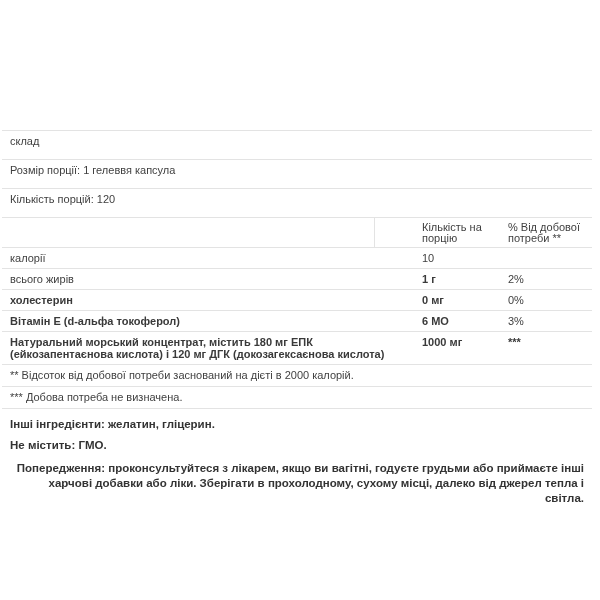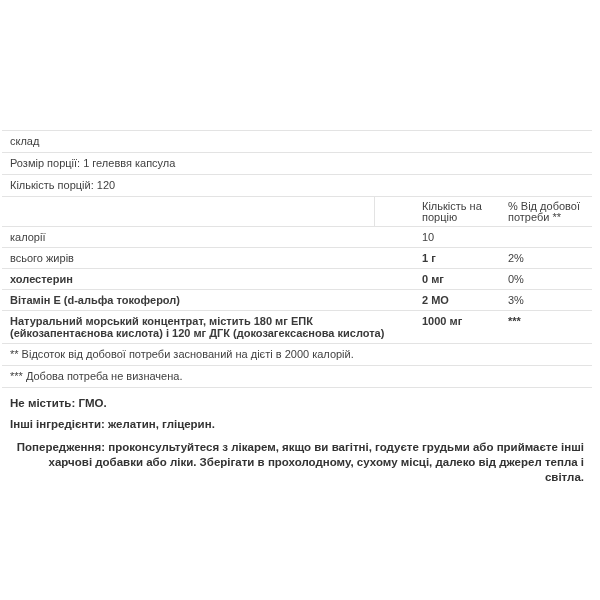--- a/index.html
+++ b/index.html
@@ -10,21 +10,21 @@
     font-family: "Liberation Sans", "DejaVu Sans", sans-serif;
     color: #3f3f3f;
     -webkit-font-smoothing: antialiased;
   }
   .canvas { position: relative; width: 600px; height: 600px; overflow: hidden; background: #fff; }
   .content { position: absolute; top: 130px; left: 2px; width: 590px; }
 
   
   .facts { border-top: 1px solid #e3e3e3; font-size: 11px; }
   .info-row {
-    padding: 4px 8px 5px 8px;
+    padding: 4px 8px 12px 8px;
     line-height: 12px;
     border-bottom: 1px solid #e3e3e3;
   }
   .header-row {
     position: relative;
     display: flex;
     align-items: flex-end;
     padding: 4px 0 3px 0;
     line-height: 11px;
     border-bottom: 1px solid #e3e3e3;
@@ -94,39 +94,39 @@
       </div>
 
       <div class="trow">
         <div class="col-label b">холестерин</div>
         <div class="col-amount b">0 мг</div>
         <div class="col-dv">0%</div>
       </div>
 
       <div class="trow">
         <div class="col-label b">Вітамін Е (d-альфа токоферол)</div>
-        <div class="col-amount b">2 МО</div>
+        <div class="col-amount b">6 МО</div>
         <div class="col-dv">3%</div>
       </div>
 
       <div class="trow">
         <div class="col-label b">Натуральний морський концентрат, містить 180 мг ЕПК (ейкозапентаєнова кислота) і 120 мг ДГК (докозагексаєнова кислота)</div>
         <div class="col-amount b">1000 мг</div>
         <div class="col-dv b">***</div>
       </div>
 
       <div class="footnote-row">
         <span>** Відсоток від добової потреби заснований на дієті в 2000 калорій.</span>
       </div>
       <div class="footnote-row">
         <span>*** Добова потреба не визначена.</span>
       </div>
 
     </div>
 
     <div class="details">
+      <p>Інші інгредієнти: желатин, гліцерин.</p>
       <p>Не містить: ГМО.</p>
-      <p>Інші інгредієнти: желатин, гліцерин.</p>
       <p class="warning">Попередження: проконсультуйтеся з лікарем, якщо ви вагітні, годуєте грудьми або приймаєте інші харчові добавки або ліки. Зберігати в прохолодному, сухому місці, далеко від джерел тепла і світла.</p>
     </div>
 
   </div>
 </div>
 
 </body></html>

